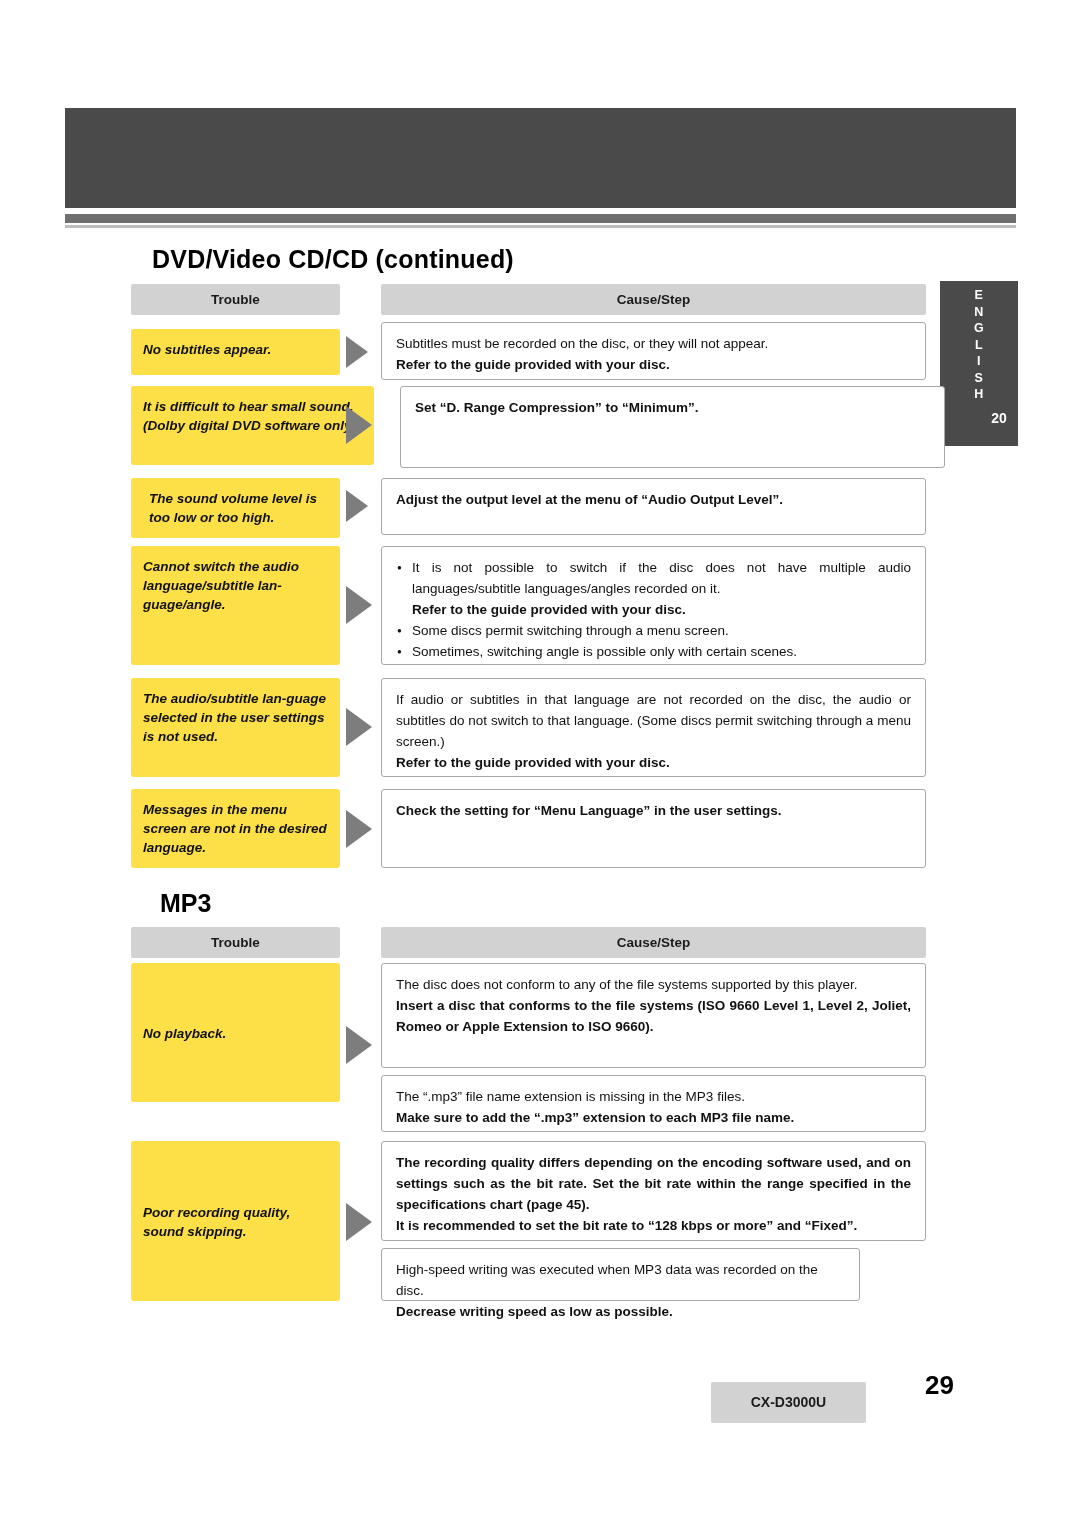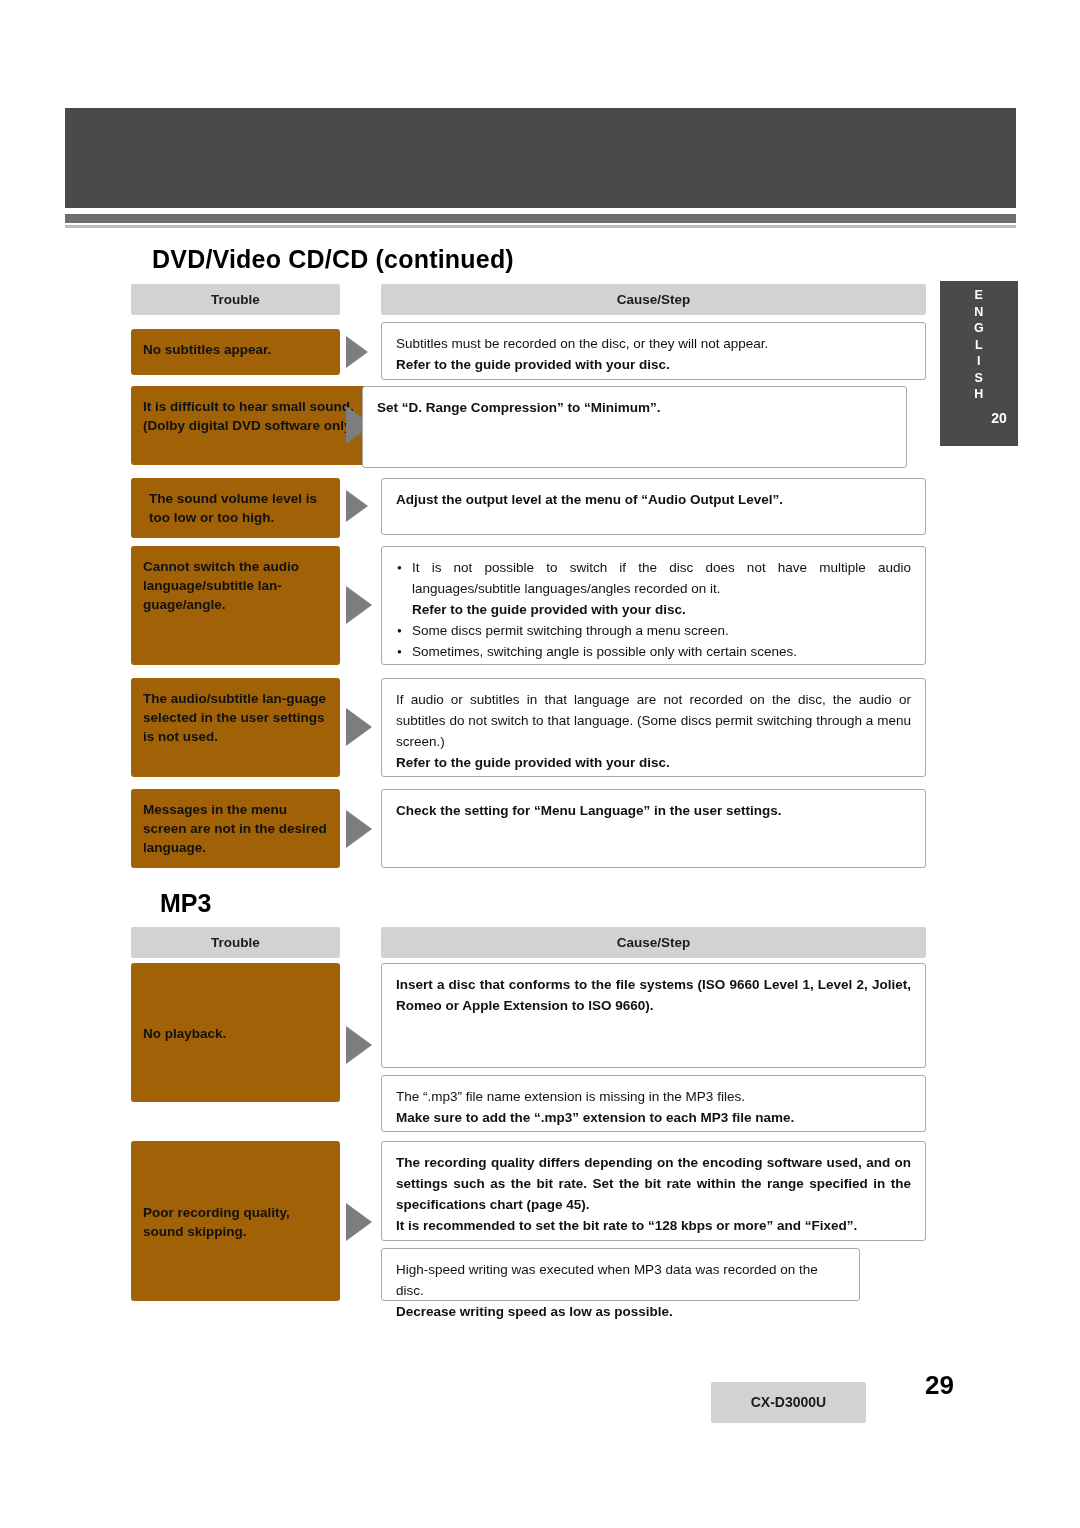--- a/index.html
+++ b/index.html
@@ -87,26 +87,27 @@
     line-height: 31px;
     height: 31px;
     border-radius: 2px;
   }
   .cell {
     position: absolute;
     box-sizing: border-box;
     border-radius: 3px;
   }
   .trouble-cell {
-    background: #a16207;
+    background: #fde047;
     font-size: 13.5px;
     font-weight: bold;
     color: #111;
     padding: 11px 12px 10px 12px;
     line-height: 19px;
+    font-style: italic;
   }
   .cause-cell {
     background: #ffffff;
     border: 1px solid #a8a8a8;
     font-size: 13.5px;
     padding: 10px 14px 10px 14px;
     line-height: 21px;
     color: #111;
   }
   .cause-cell .bold { font-weight: bold; }
@@ -194,21 +195,21 @@
 
 <div class="cell trouble-cell" style="left:131px; top:329px; width:209px; height:46px;">No subtitles appear.</div>
 <div class="arrow arrow-sm" style="left:346px; top:336px;"></div>
 <div class="cell cause-cell" style="left:381px; top:322px; width:545px; height:58px;">
   <div class="just">Subtitles must be recorded on the disc, or they will not appear.</div>
   <div class="bold">Refer to the guide provided with your disc.</div>
 </div>
 
 <div class="cell trouble-cell" style="left:131px; top:386px; width:243px; height:79px;">It is difficult to hear small sound. (Dolby digital DVD software only)</div>
 <div class="arrow" style="left:346px; top:406px;"></div>
-<div class="cell cause-cell" style="left:362px; top:386px; width:545px; height:82px;">
+<div class="cell cause-cell" style="left:400px; top:386px; width:545px; height:82px;">
   <div class="bold">Set “D. Range Compression” to “Minimum”.</div>
 </div>
 
 <div class="cell trouble-cell" style="left:131px; top:478px; width:209px; height:60px;padding-left:18px;">The sound volume level is too low or too high.</div>
 <div class="arrow arrow-sm" style="left:346px; top:490px;"></div>
 <div class="cell cause-cell" style="left:381px; top:478px; width:545px; height:57px;">
   <div class="bold">Adjust the output level at the menu of “Audio Output Level”.</div>
 </div>
 
 <div class="cell trouble-cell" style="left:131px; top:546px; width:209px; height:119px;">Cannot switch the audio language/subtitle lan-guage/angle.</div>
@@ -234,20 +235,21 @@
 </div>
 
 <div class="mp3-title">MP3</div>
 
 <div class="hdr-trouble" style="left:131px; top:927px; width:209px;">Trouble</div>
 <div class="hdr-cause" style="left:381px; top:927px; width:545px;">Cause/Step</div>
 
 <div class="cell trouble-cell" style="left:131px; top:963px; width:209px; height:139px; display:flex; align-items:center;">No playback.</div>
 <div class="arrow" style="left:346px; top:1026px;"></div>
 <div class="cell cause-cell just" style="left:381px; top:963px; width:545px; height:105px;">
+  <div class="just">The disc does not conform to any of the file systems supported by this player.</div>
   <div class="bold just">Insert a disc that conforms to the file systems (ISO 9660 Level 1, Level 2, Joliet, Romeo or Apple Extension to ISO 9660).</div>
 </div>
 <div class="cell cause-cell" style="left:381px; top:1075px; width:545px; height:57px;">
   <div>The “.mp3” file name extension is missing in the MP3 files.</div>
   <div class="bold">Make sure to add the “.mp3” extension to each MP3 file name.</div>
 </div>
 
 <div class="cell trouble-cell" style="left:131px; top:1141px; width:209px; height:160px; display:flex; align-items:center;">Poor recording quality, sound skipping.</div>
 <div class="arrow" style="left:346px; top:1203px;"></div>
 <div class="cell cause-cell" style="left:381px; top:1141px; width:545px; height:100px;">

